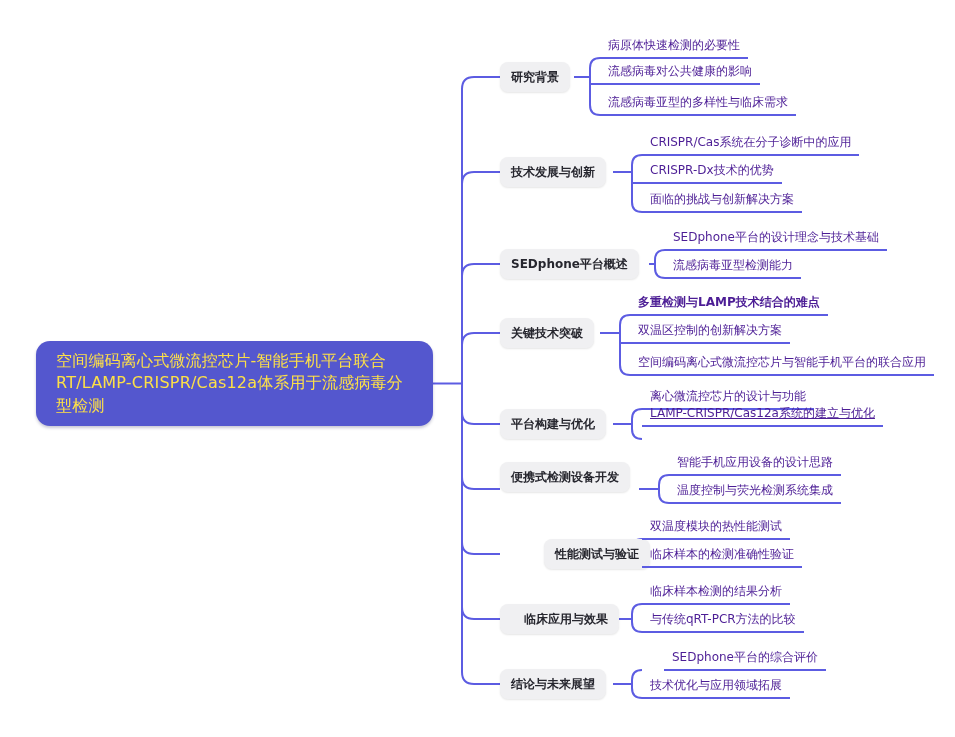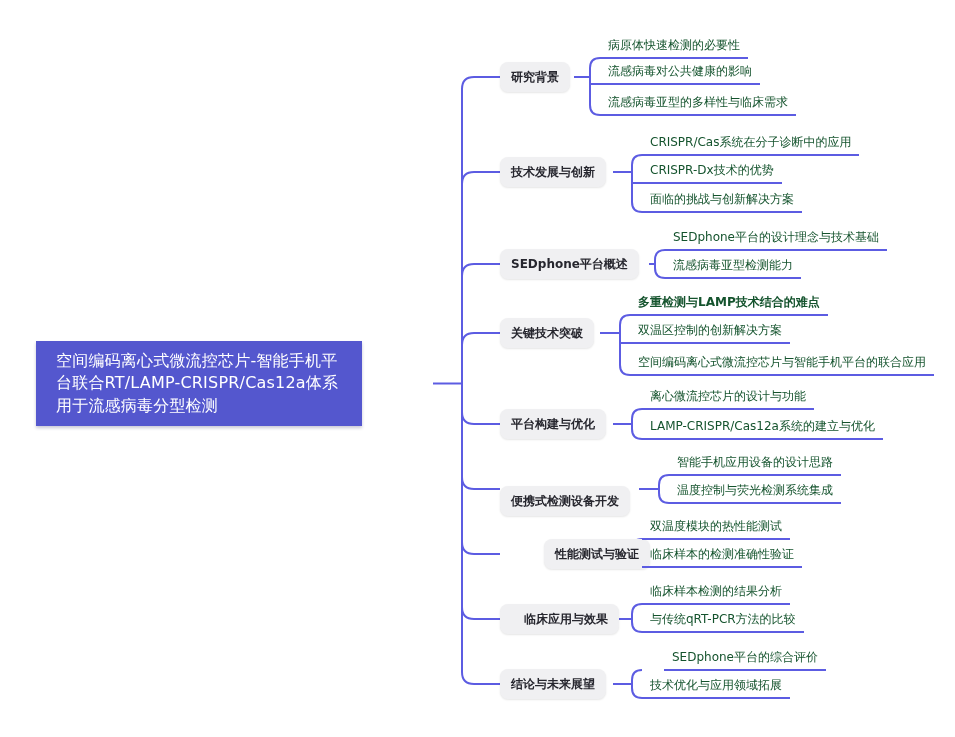--- a/index.html
+++ b/index.html
@@ -1,32 +1,32 @@
 <!DOCTYPE html>
 <html><head>
 <meta charset="utf-8">
 <style>
   html,body{margin:0;padding:0;background:#ffffff;}
   body{font-family:"DejaVu Sans","Liberation Sans",sans-serif;}
   #canvas{position:relative;width:955px;height:737px;background:#ffffff;overflow:hidden;}
   #wires{position:absolute;left:0;top:0;width:955px;height:737px;pointer-events:none;}
   .root-node{
-    position:absolute;left:36px;top:341px;width:326px;box-sizing:border-box;
-    padding:9px 20px;border-radius:0;color:#ffffff;
+    position:absolute;left:36px;top:341px;width:397px;box-sizing:border-box;
+    padding:9px 20px;border-radius:14px;color:#fde047;
     font-size:16px;line-height:1.4;letter-spacing:.2px;
     box-shadow:0 2px 3px rgba(40,40,90,.25);
   }
   .branch-node{
     position:absolute;left:500px;height:30px;line-height:30px;padding:0 11px;
     border-radius:8px;font-size:12px;font-weight:bold;color:#26262e;
     white-space:nowrap;box-shadow:0 1px 2px rgba(0,0,0,.10);
   }
   .child-node{
     position:absolute;white-space:nowrap;font-size:12px;line-height:16px;
-    color:#14532d;padding:0 8px 4px 8px;
+    color:#4c1d95;padding:0 8px 4px 8px;
   }
 </style>
 </head>
 <body>
 
 <div id="canvas">
   <svg id="wires">
       <path d="M 433 383.5 L 462 383.5" fill="none" stroke="#5c5ce2" stroke-width="2"></path>
       <path d="M 500 77 L 474 77 Q 462 77 462 89 L 462 672 Q 462 684 474 684 L 500 684" fill="none" stroke="#5c5ce2" stroke-width="2"></path>
       <path d="M 462 184 Q 462 172 474 172 L 500 172" fill="none" stroke="#5c5ce2" stroke-width="2"></path>
@@ -59,42 +59,42 @@
       <path d="M 642 670 Q 632 670 632 680 L 632 688 Q 632 698 642 698" fill="none" stroke="#5c5ce2" stroke-width="2"></path>
     </svg>
 
   <div class="root-node" style="background: rgb(84, 87, 206);">空间编码离心式微流控芯片-智能手机平台联合RT/LAMP-CRISPR/Cas12a体系用于流感病毒分型检测</div>
 
   <div class="branch-node" style="top: 62px; background: rgb(240, 240, 242);">研究背景</div>
   <div class="branch-node" style="top: 157px; background: rgb(240, 240, 242);">技术发展与创新</div>
   <div class="branch-node" style="top: 249px; background: rgb(240, 240, 242);">SEDphone平台概述</div>
   <div class="branch-node" style="top: 318px; background: rgb(240, 240, 242);">关键技术突破</div>
   <div class="branch-node" style="top: 409px; background: rgb(240, 240, 242);">平台构建与优化</div>
-  <div class="branch-node" style="top: 486px; background: rgb(240, 240, 242);">便携式检测设备开发</div>
+  <div class="branch-node" style="top: 462px; background: rgb(240, 240, 242);">便携式检测设备开发</div>
   <div class="branch-node" style="top: 539px; background: rgb(240, 240, 242); margin-left: 44px;">性能测试与验证</div>
   <div class="branch-node" style="top: 604px; background: rgb(240, 240, 242); padding-left: 24px;">临床应用与效果</div>
   <div class="branch-node" style="top: 669px; background: rgb(240, 240, 242);">结论与未来展望</div>
 
   <span class="child-node" style="left: 600px; top: 37px; border-bottom: 2px solid rgb(92, 92, 226);">病原体快速检测的必要性</span>
   <span class="child-node" style="left: 600px; top: 63px; border-bottom: 2px solid rgb(92, 92, 226);">流感病毒对公共健康的影响</span>
   <span class="child-node" style="left: 600px; top: 94px; border-bottom: 2px solid rgb(92, 92, 226);">流感病毒亚型的多样性与临床需求</span>
 
   <span class="child-node" style="left: 642px; top: 134px; border-bottom: 2px solid rgb(92, 92, 226);">CRISPR/Cas系统在分子诊断中的应用</span>
   <span class="child-node" style="left: 642px; top: 162px; border-bottom: 2px solid rgb(92, 92, 226);">CRISPR-Dx技术的优势</span>
   <span class="child-node" style="left: 642px; top: 191px; border-bottom: 2px solid rgb(92, 92, 226);">面临的挑战与创新解决方案</span>
 
   <span class="child-node" style="left: 665px; top: 229px; border-bottom: 2px solid rgb(92, 92, 226);">SEDphone平台的设计理念与技术基础</span>
   <span class="child-node" style="left: 665px; top: 257px; border-bottom: 2px solid rgb(92, 92, 226);">流感病毒亚型检测能力</span>
 
   <span class="child-node" style="left: 630px; top: 294px; border-bottom: 2px solid rgb(92, 92, 226); font-weight: bold;">多重检测与LAMP技术结合的难点</span>
   <span class="child-node" style="left: 630px; top: 322px; border-bottom: 2px solid rgb(92, 92, 226);">双温区控制的创新解决方案</span>
   <span class="child-node" style="left: 630px; top: 354px; border-bottom: 2px solid rgb(92, 92, 226);">空间编码离心式微流控芯片与智能手机平台的联合应用</span>
 
   <span class="child-node" style="left: 642px; top: 388px; border-bottom: 2px solid rgb(92, 92, 226);">离心微流控芯片的设计与功能</span>
-  <span class="child-node" style="left: 642px; top: 418px; border-bottom: 2px solid rgb(92, 92, 226);">LAMP-CRISPR/Cas12a系统的建立与优化</span>
+  <span class="child-node" style="left: 642px; top: 405px; border-bottom: 2px solid rgb(92, 92, 226); text-decoration: underline;">LAMP-CRISPR/Cas12a系统的建立与优化</span>
 
   <span class="child-node" style="left: 669px; top: 454px; border-bottom: 2px solid rgb(92, 92, 226);">智能手机应用设备的设计思路</span>
   <span class="child-node" style="left: 669px; top: 482px; border-bottom: 2px solid rgb(92, 92, 226);">温度控制与荧光检测系统集成</span>
 
   <span class="child-node" style="left: 642px; top: 518px; border-bottom: 2px solid rgb(92, 92, 226);">双温度模块的热性能测试</span>
   <span class="child-node" style="left: 642px; top: 546px; border-bottom: 2px solid rgb(92, 92, 226);">临床样本的检测准确性验证</span>
 
   <span class="child-node" style="left: 642px; top: 583px; border-bottom: 2px solid rgb(92, 92, 226); text-align: right;">临床样本检测的结果分析</span>
   <span class="child-node" style="left: 642px; top: 611px; border-bottom: 2px solid rgb(92, 92, 226);">与传统qRT-PCR方法的比较</span>
 

